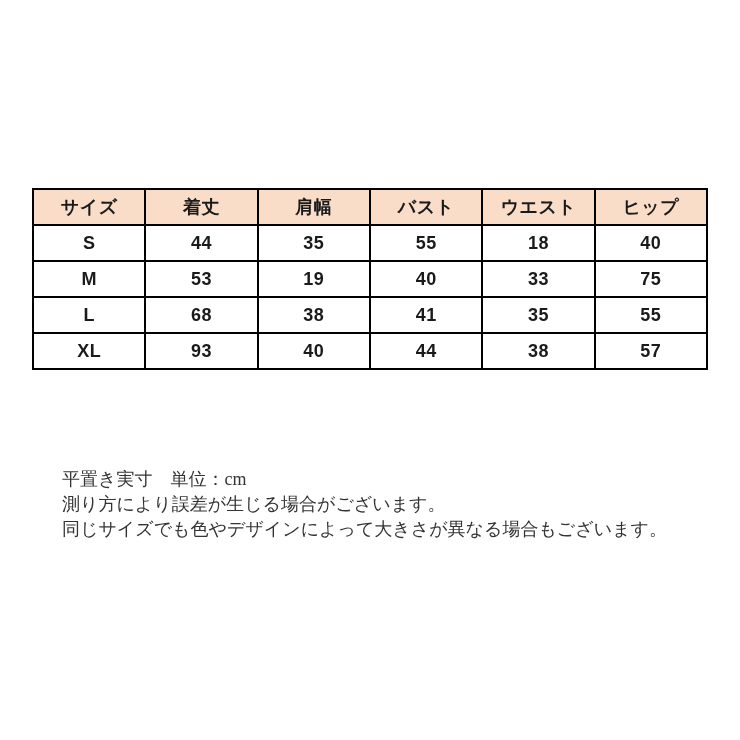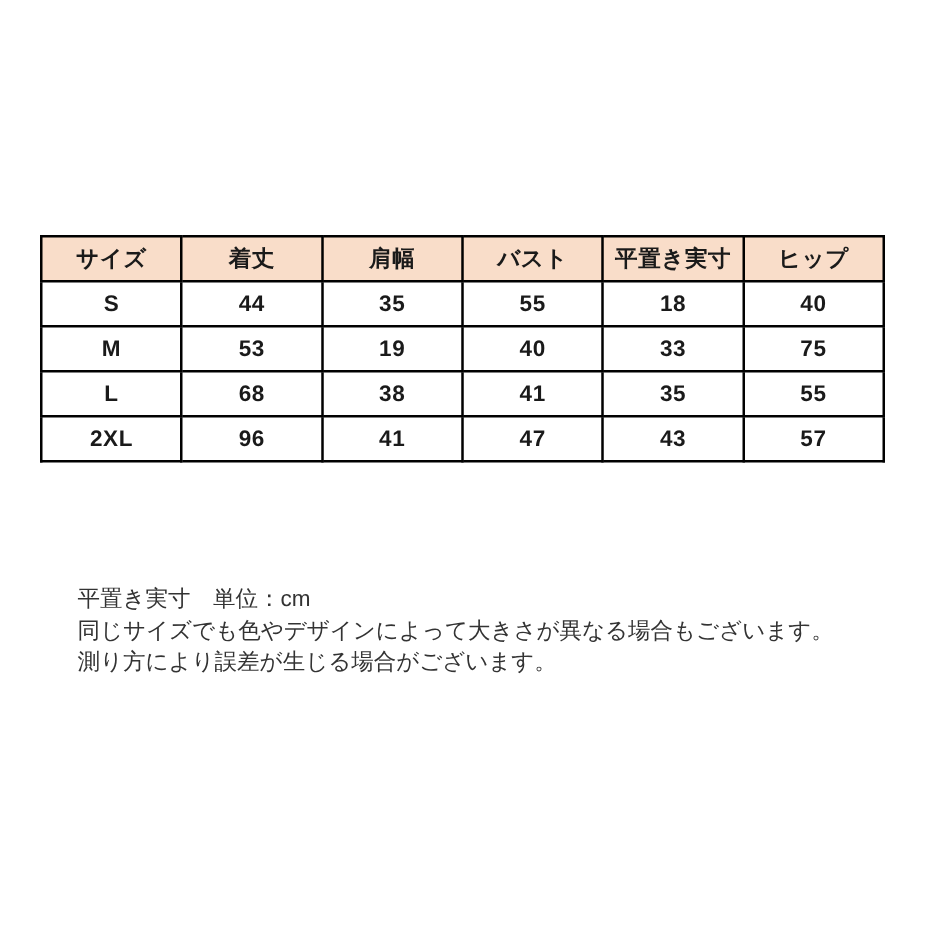--- a/index.html
+++ b/index.html
@@ -37,40 +37,40 @@
   .size-table th {
     background: #f9ddc9;
   }
   .size-table td {
     background: #ffffff;
   }
   .notes {
     position: absolute;
     left: 62px;
     top: 467px;
-    font-family: Liberation Sans, sans-serif;
+    font-family: Liberation Serif, serif;
     font-size: 18px;
     line-height: 25px;
     color: #333333;
     white-space: nowrap;
   }
 </style>
 </head>
 <body>
 
 <div class="page">
 
   <table class="size-table">
     <thead>
       <tr>
         <th>サイズ</th>
         <th>着丈</th>
         <th>肩幅</th>
         <th>バスト</th>
-        <th>平置き実寸</th>
+        <th>ウエスト</th>
         <th>ヒップ</th>
       </tr>
     </thead>
     <tbody>
       <tr>
         <td>S</td>
         <td>44</td>
         <td>35</td>
         <td>55</td>
         <td>18</td>
@@ -86,29 +86,29 @@
       </tr>
       <tr>
         <td>L</td>
         <td>68</td>
         <td>38</td>
         <td>41</td>
         <td>35</td>
         <td>55</td>
       </tr>
       <tr>
-        <td>2XL</td>
-        <td>96</td>
-        <td>41</td>
-        <td>47</td>
-        <td>43</td>
+        <td>XL</td>
+        <td>93</td>
+        <td>40</td>
+        <td>44</td>
+        <td>38</td>
         <td>57</td>
       </tr>
     </tbody>
   </table>
 
   <div class="notes">
     <div>平置き実寸　単位：cm</div>
+    <div>測り方により誤差が生じる場合がございます。</div>
     <div>同じサイズでも色やデザインによって大きさが異なる場合もございます。</div>
-    <div>測り方により誤差が生じる場合がございます。</div>
   </div>
 
 </div>
 
 </body></html>

